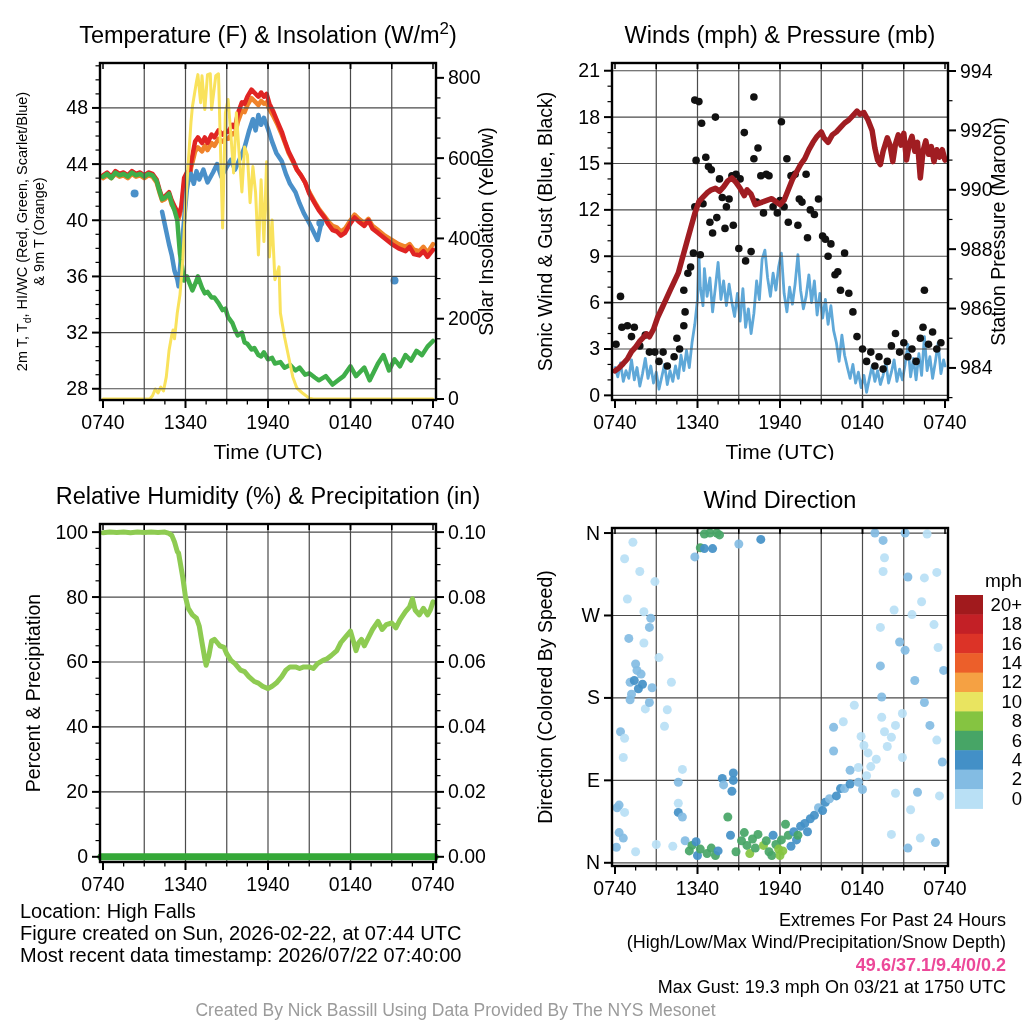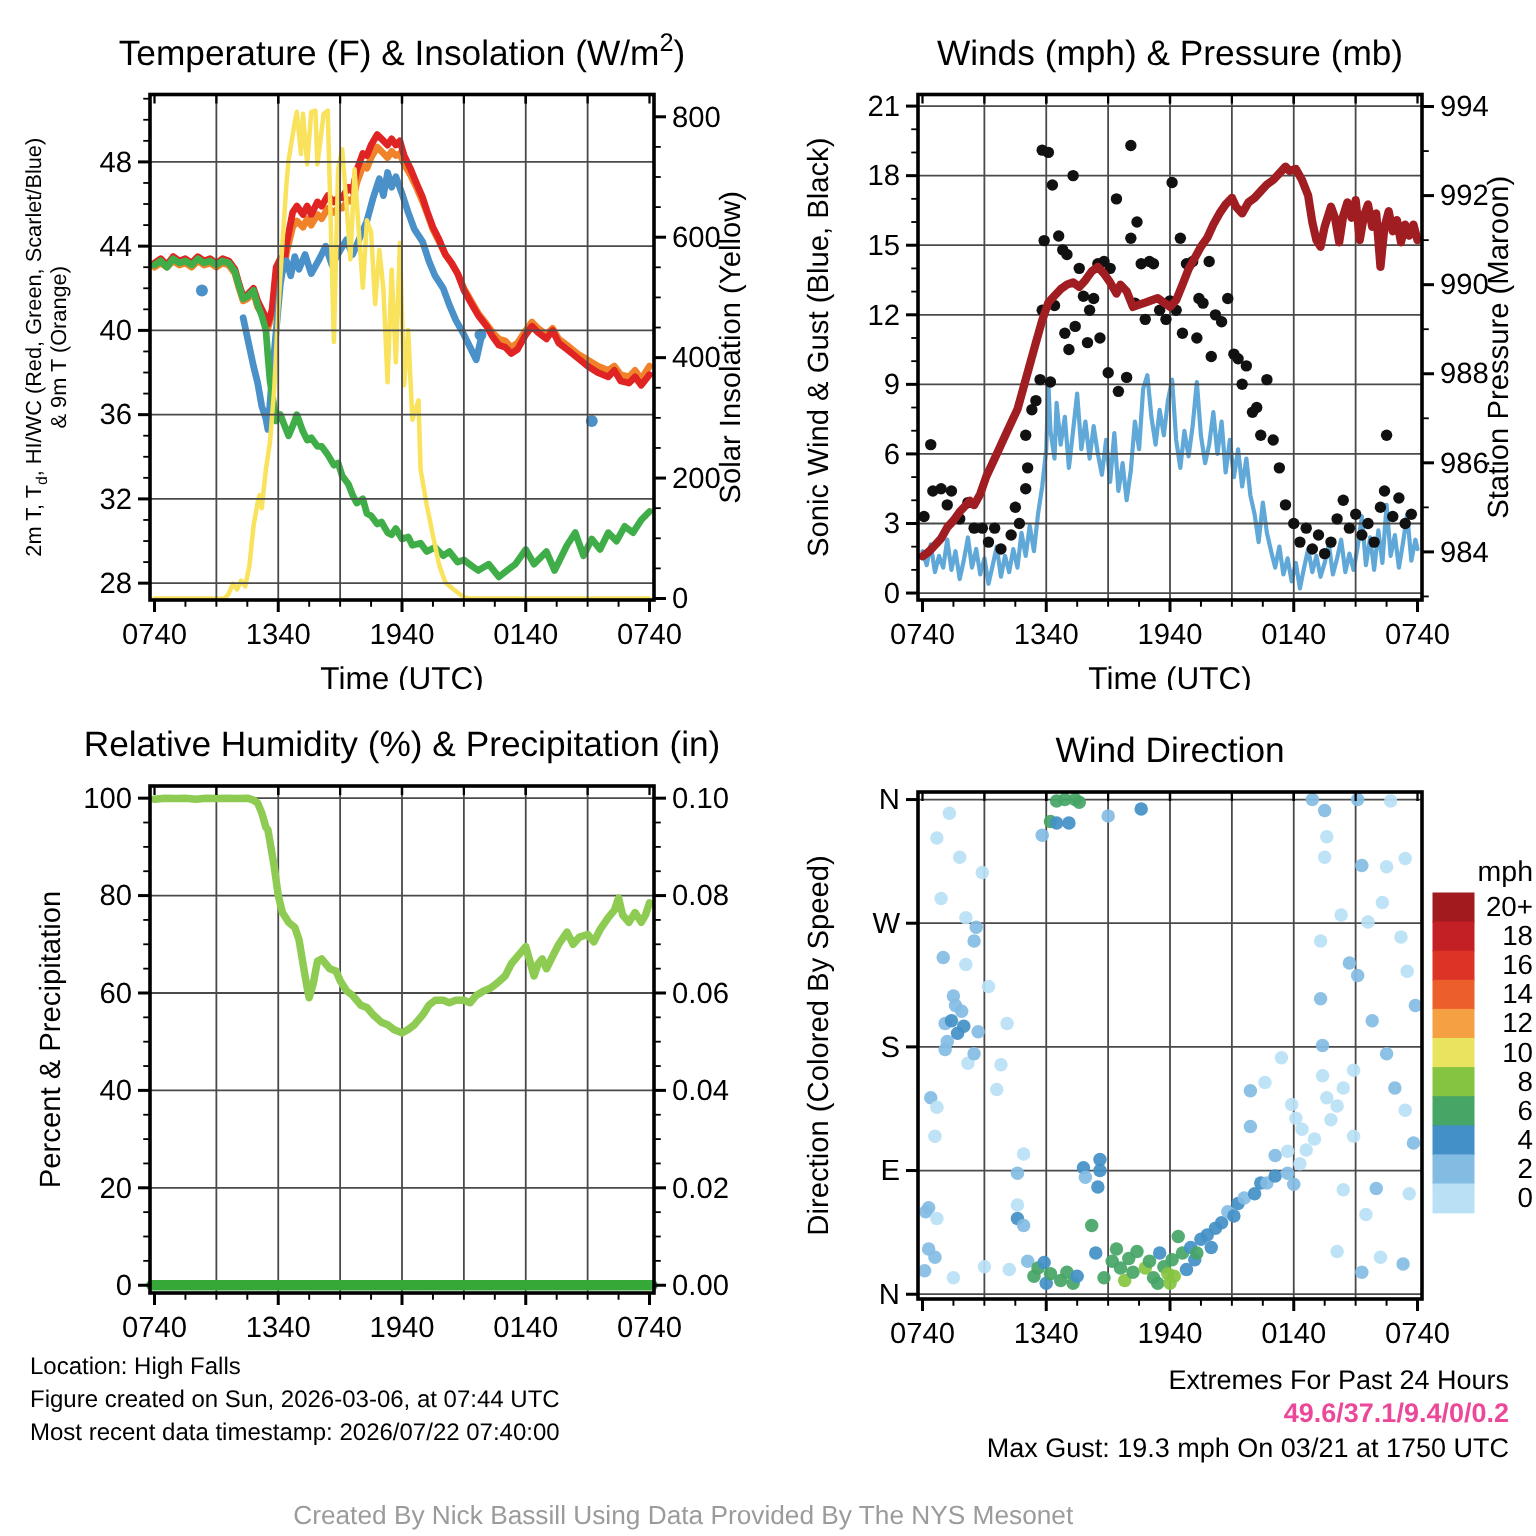--- a/index.html
+++ b/index.html
@@ -3,21 +3,21 @@
 <meta charset="utf-8">
 <style>
   html,body{margin:0;padding:0;background:#fff;}
   #page{position:relative;width:1024px;height:1024px;background:#fff;
         font-family:"Liberation Sans", sans-serif;overflow:hidden;}
   svg{position:absolute;font-family:"Liberation Sans", sans-serif;}
   #svg-tl{left:0;top:0;}
   #svg-tr{left:512px;top:0;}
   #svg-bl{left:0;top:460px;}
   #svg-br{left:512px;top:460px;}
-  .footer-left{position:absolute;left:20px;top:901px;font-size:16px;color:#000;line-height:21.8px;}
+  .footer-left{position:absolute;left:20px;top:901px;font-size:20px;color:#000;line-height:21.8px;}
   .footer-right{position:absolute;right:18px;top:909px;font-size:18px;color:#000;line-height:22.4px;text-align:right;}
   .footer-right .extremes{font-weight:bold;}
   .credit{position:absolute;left:0;top:1000px;width:911px;text-align:center;color:#9b9b9b;font-size:17.5px;}
 </style>
 </head>
 <body>
 
 <div id="page">
   <svg id="svg-tl" width="512" height="460">
       <defs>
@@ -778,24 +778,25 @@
         <text x="510" y="305.9" font-size="18.5" text-anchor="end">4</text>
         <rect x="443" y="309.6" width="28" height="19.9" fill="#83bce3"></rect>
         <text x="510" y="325.3" font-size="18.5" text-anchor="end">2</text>
         <rect x="443" y="329" width="28" height="19.9" fill="#b9e0f5"></rect>
         <text x="510" y="344.7" font-size="18.5" text-anchor="end">0</text>
       </g>
     </svg>
 
   <div class="footer-left">
     <div>Location: High Falls</div>
-    <div>Figure created on Sun, 2026-03-06, at 07:44 UTC</div>
+    <div>Figure created on Sun, 2026-02-22, at 07:44 UTC</div>
     <div>Most recent data timestamp: 2026/07/22 07:40:00</div>
   </div>
 
   <div class="footer-right">
     <div>Extremes For Past 24 Hours</div>
+    <div>(High/Low/Max Wind/Precipitation/Snow Depth)</div>
     <div class="extremes" style="color: #ec4899;">49.6/37.1/9.4/0/0.2</div>
     <div>Max Gust: 19.3 mph On 03/21 at 1750 UTC</div>
   </div>
 
   <div class="credit">Created By Nick Bassill Using Data Provided By The NYS Mesonet</div>
 </div>
 
 </body></html>

